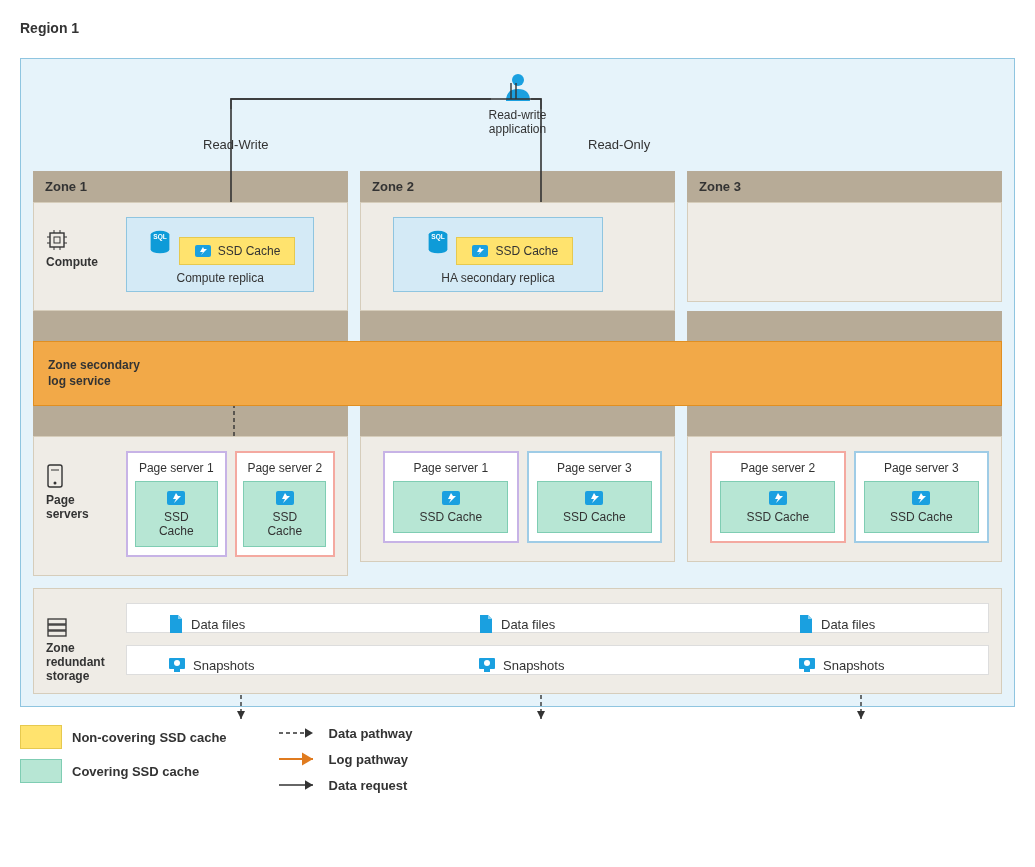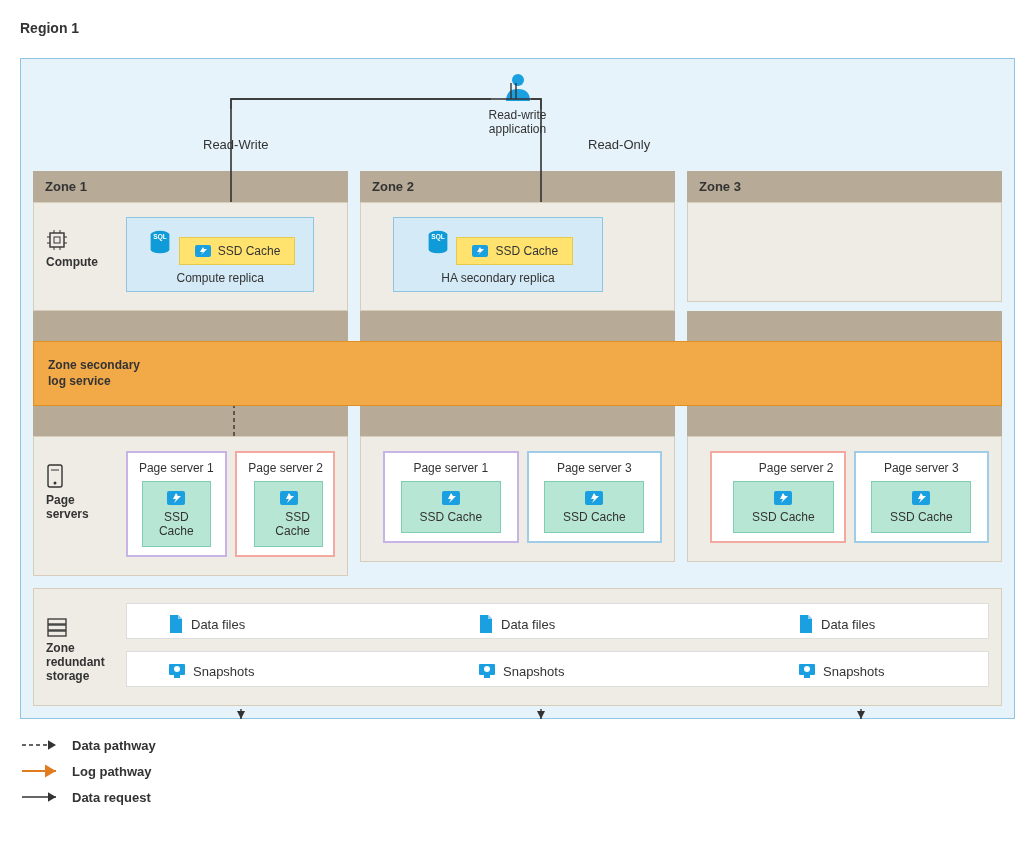--- a/index.html
+++ b/index.html
@@ -79,38 +79,38 @@
     font-size: 12px;
     line-height: 1.3;
     position: relative;
     z-index: 5;
   }
   .pages-content { display: flex; gap: 8px; }
   .page-server {
     flex:1;
     border-width: 2px; border-style: solid;
     background: #fff;
-    padding: 8px 10px;
+    padding: 8px 2px;
     text-align: center;
     font-size: 12px;
   }
   .ps-purple { border-color: #c7b3e6; }
-  .ps-red    { border-color: #f4a9a0; text-align: right; }
+  .ps-red    { border-color: #f4a9a0; }
   .ps-blue   { border-color: #9fcce6; }
   .cov-ssd {
     display:inline-flex; flex-direction:column; align-items:center; gap:4px;
     background: #b7e6d4;
     border: 1px solid #7fcdb3;
     padding: 8px 12px; margin-top: 6px; width: 90%;
     font-size: 12px;
   }
   .storage-content .srow {
     background: #fff; border: 1px solid #ddd;
     padding: 10px 14px; margin-bottom: 12px;
-    position: relative; height: 36px;
+    position: relative; height: 30px;
   }
   .file-entry {
     position: absolute; display: flex; align-items: center; gap: 6px;
     font-size: 13px;
   }
   
   .legend { margin-top: 18px; display: flex; gap: 50px; }
   .legend-col { display:flex; flex-direction:column; gap:10px; }
   .legend-item { display:flex; align-items:center; gap:10px; font-size:13px; font-weight:600;}
   .swatch { width: 42px; height: 24px; border:1px solid #aaa; }
@@ -427,20 +427,30 @@
         </div>
       </div>
     </div>
   </div>
 
 </div>
 
 <div class="legend">
   <div class="legend-col">
     <div class="legend-item">
+      <div class="swatch sw-yellow"></div>
+      <span>Non-covering SSD cache</span>
+    </div>
+    <div class="legend-item">
+      <div class="swatch sw-green"></div>
+      <span>Covering SSD cache</span>
+    </div>
+  </div>
+  <div class="legend-col">
+    <div class="legend-item">
       <div class="arrow-sample">
         <svg viewBox="0 0 42 16">
             <defs>
               <marker id="la1" markerWidth="7" markerHeight="7" refX="5" refY="3" orient="auto">
                 <path d="M0,0 L5,3 L0,6 Z" fill="#333"></path>
               </marker>
             </defs>
             <line x1="2" y1="8" x2="36" y2="8" stroke="#333" stroke-width="1.6" stroke-dasharray="4 3" marker-end="url(#la1)"></line>
           </svg>
       </div>

